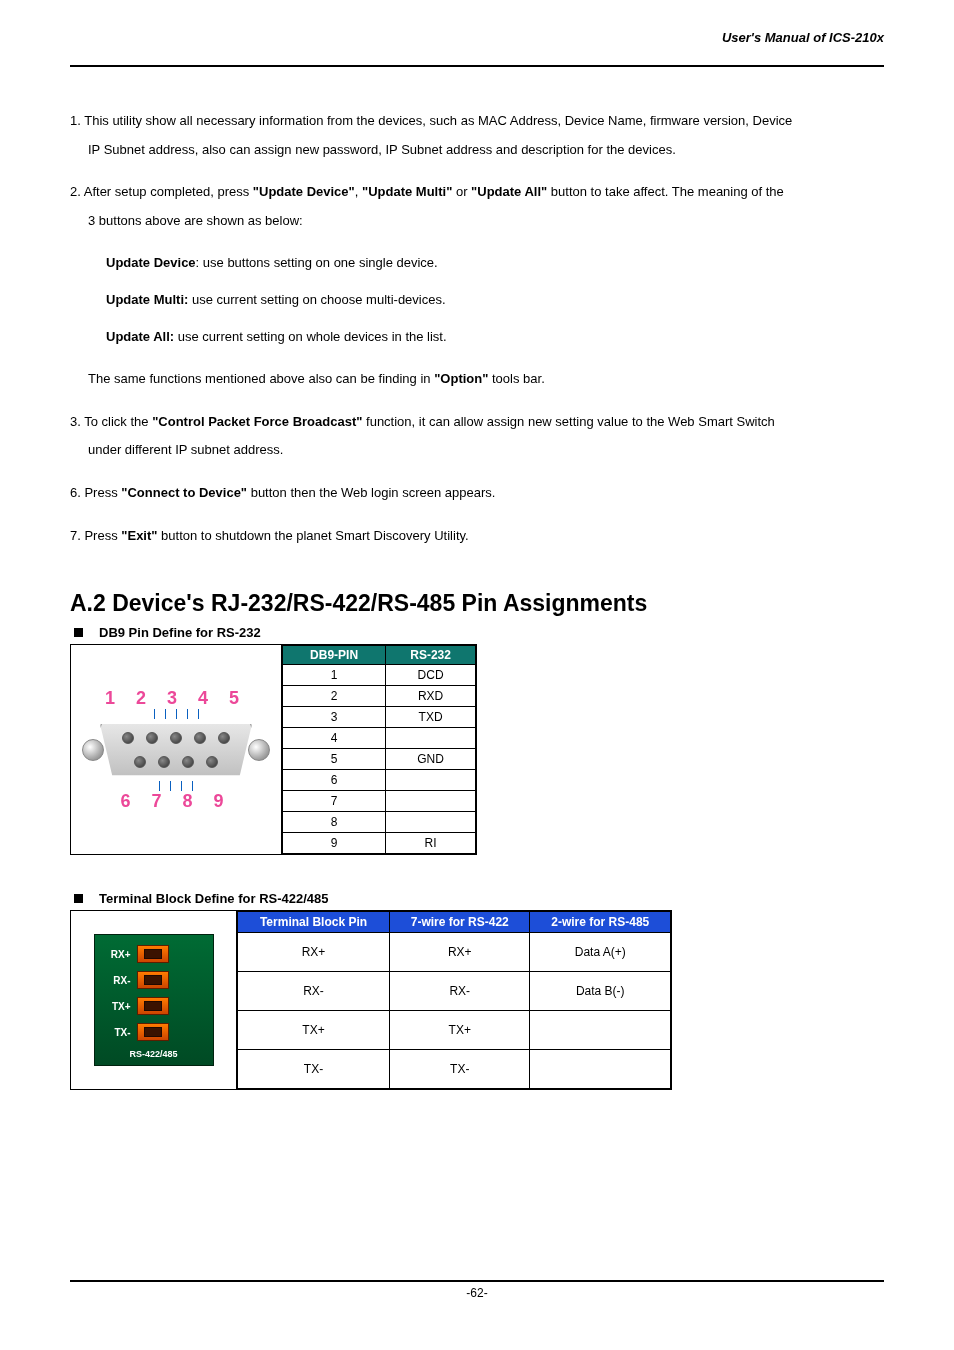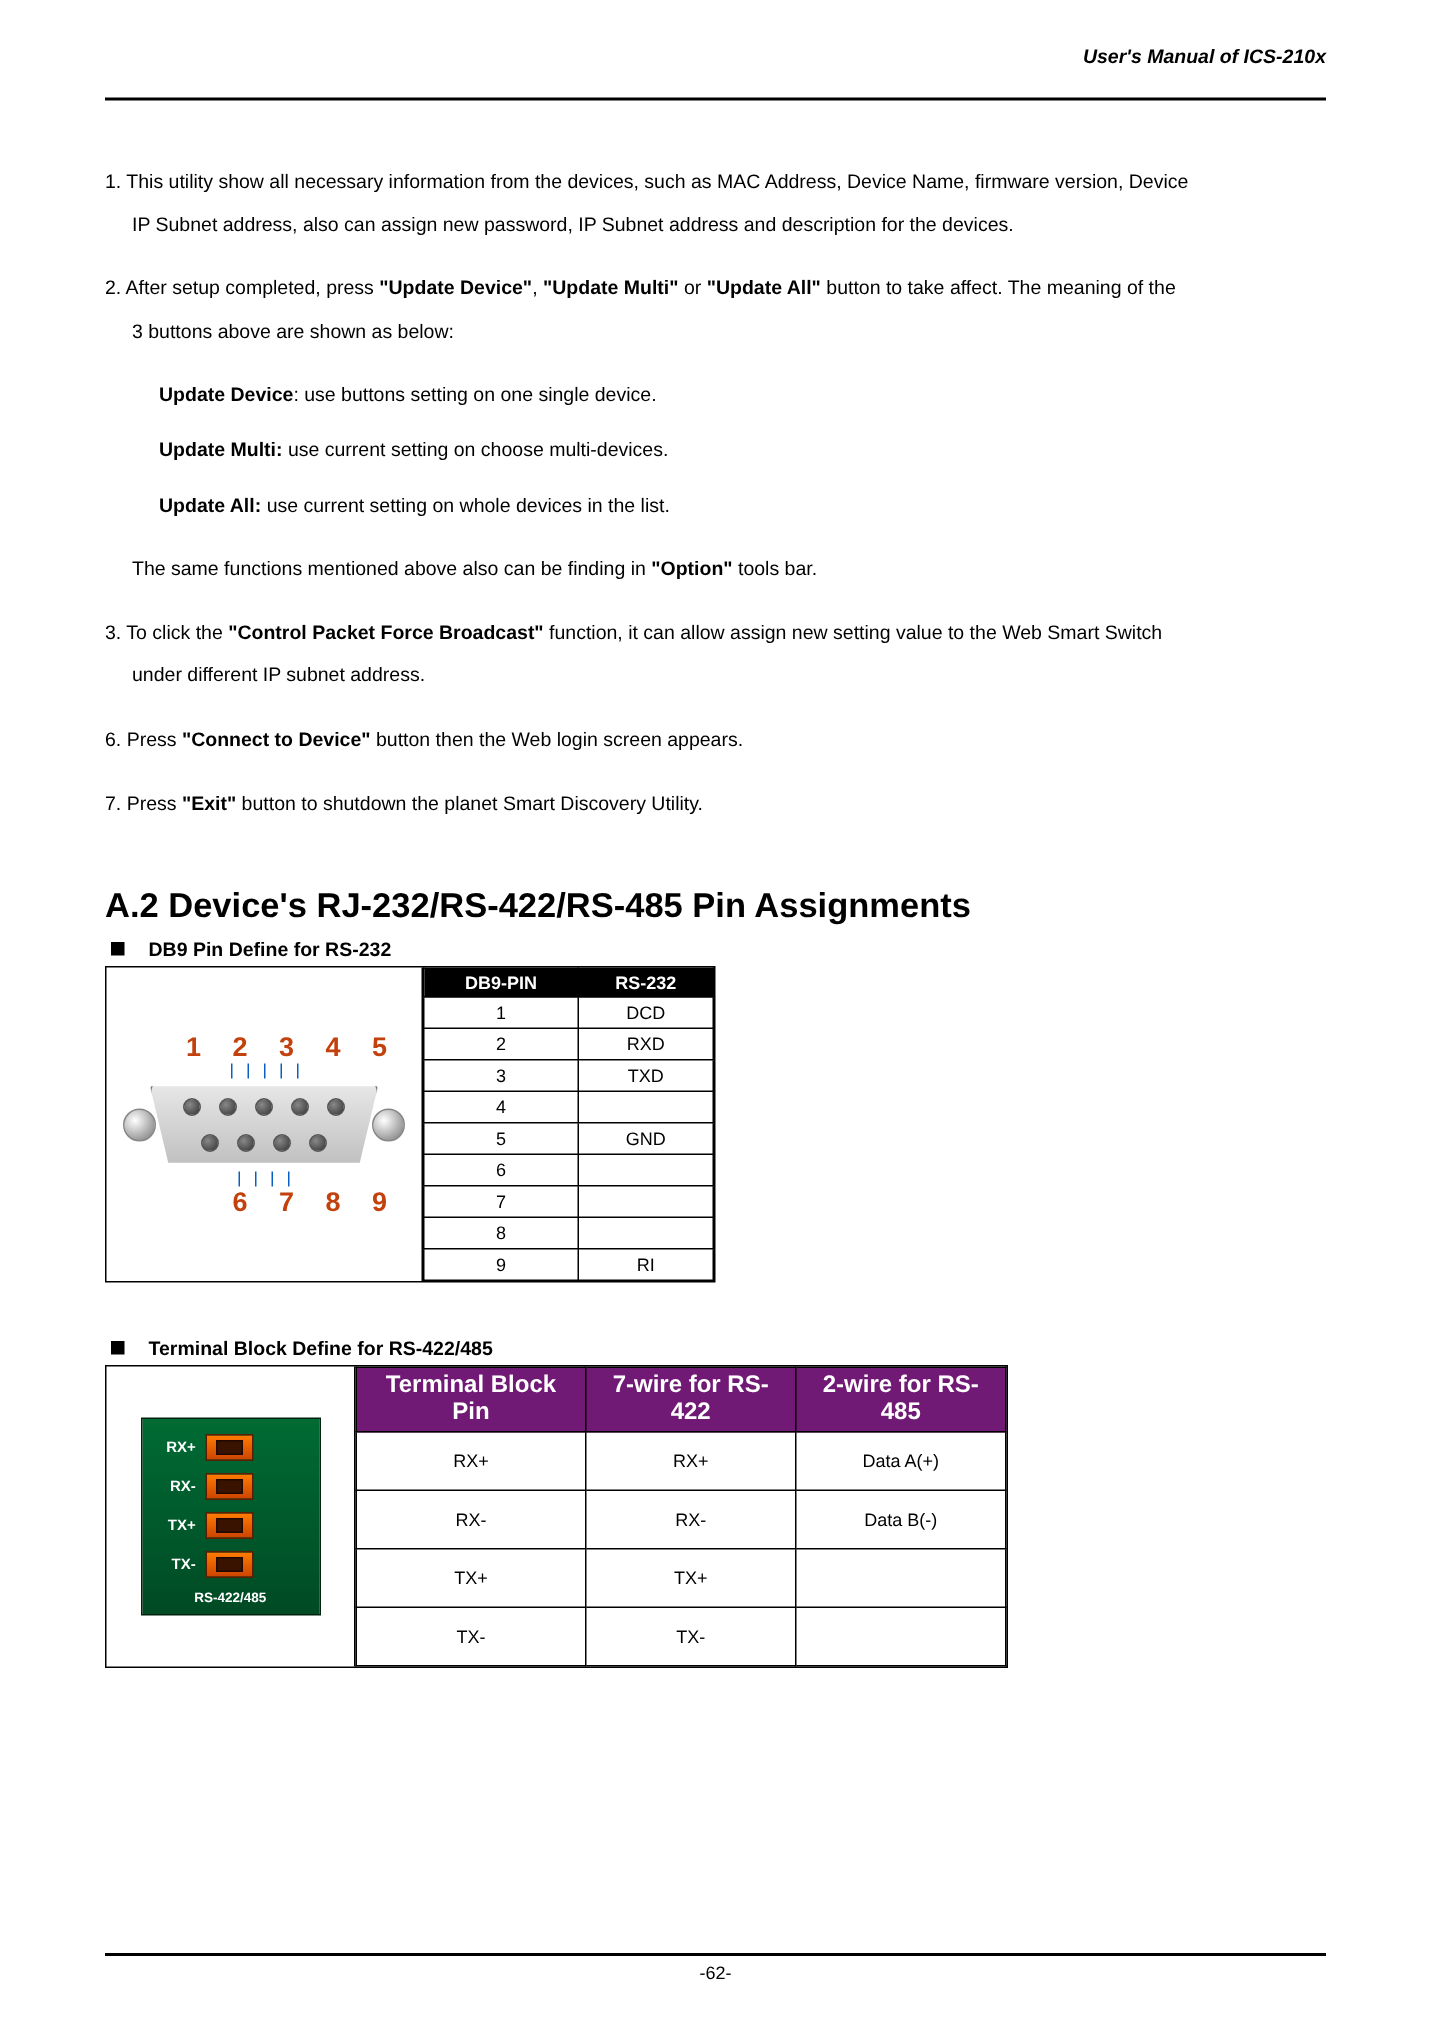--- a/index.html
+++ b/index.html
@@ -61,21 +61,21 @@
   }
   .db9-left {
     width: 210px;
     border-right: 1px solid #000;
     display:flex; align-items:center; justify-content:center;
     padding: 6px 0;
   }
   .db9-right { flex: 1; }
   .db9-table { border-collapse: collapse; width: 100%; }
   .db9-table th {
-    background: #000000;
+    background: #0f766e;
     color: #fff;
     font-size: 12px;
     font-weight: bold;
     border: 1px solid #000;
     padding: 2px 4px;
     text-align: center;
   }
   .db9-table td {
     border: 1px solid #000;
     font-size: 12px;
@@ -92,38 +92,38 @@
     margin-top: 2px;
   }
   .tb-left {
     width: 165px;
     border-right: 1px solid #000;
     display:flex; align-items:center; justify-content:center;
   }
   .tb-right { flex: 1; }
   .tb-table { border-collapse: collapse; width: 100%; height: 100%; }
   .tb-table th {
-    background: #701a75;
+    background: #1d4ed8;
     color: #fff;
-    font-size: 16px;
+    font-size: 12px;
     font-weight: bold;
     border: 1px solid #000;
     padding: 3px 6px;
     text-align: center;
   }
   .tb-table td {
     border: 1px solid #000;
     font-size: 12px;
     text-align: center;
     padding: 12px 6px;
   }
 
   
   .db9-draw { width: 180px; }
-  .db9-nums { color: #c2410c; font-family: Verdana, sans-serif; font-weight: bold; font-size: 18px; letter-spacing: 8px; text-align:right; }
+  .db9-nums { color: #ec4899; font-family: Verdana, sans-serif; font-weight: bold; font-size: 18px; letter-spacing: 8px; text-align:center; }
   .db9-ticks { display:flex; justify-content:center; gap:10px; }
   .db9-ticks span { width:1px; height:10px; background:#0a60c0; display:inline-block; }
   .connector {
     position: relative;
     height: 58px;
     margin: 2px 0;
   }
   .connector .body {
     position:absolute; left:14px; right:14px; top:0; bottom:0;
     background: linear-gradient(#e8e8e8,#bfbfbf);

